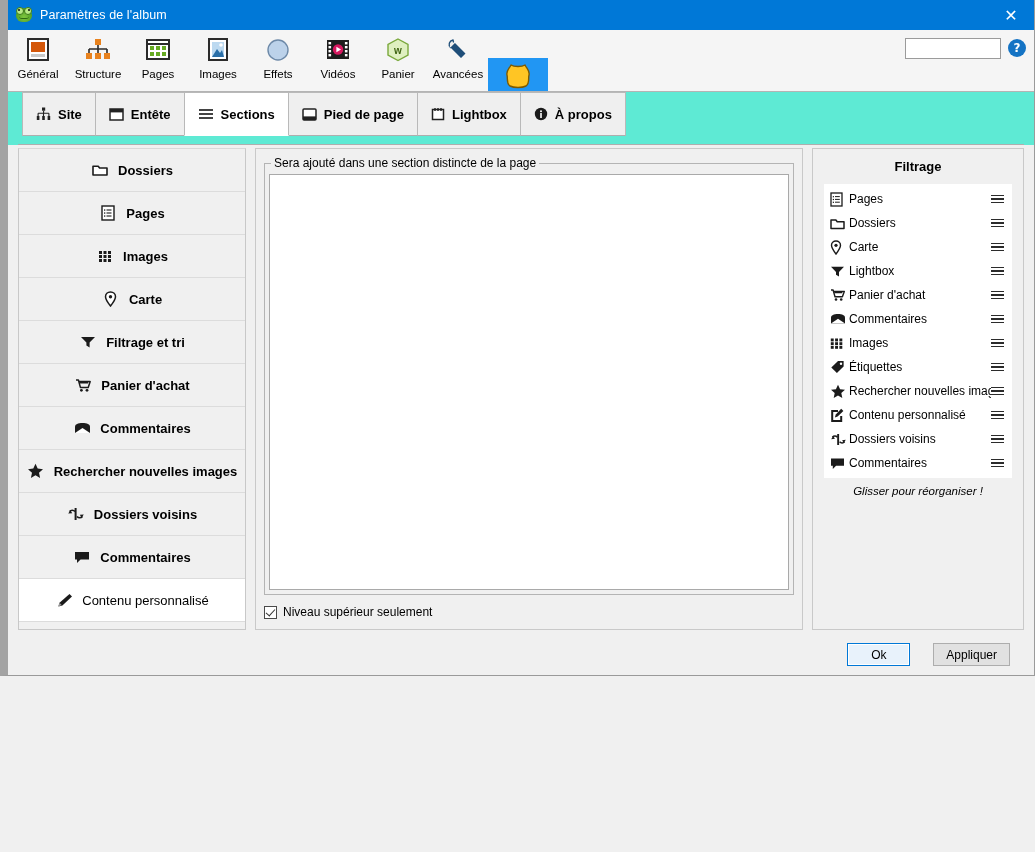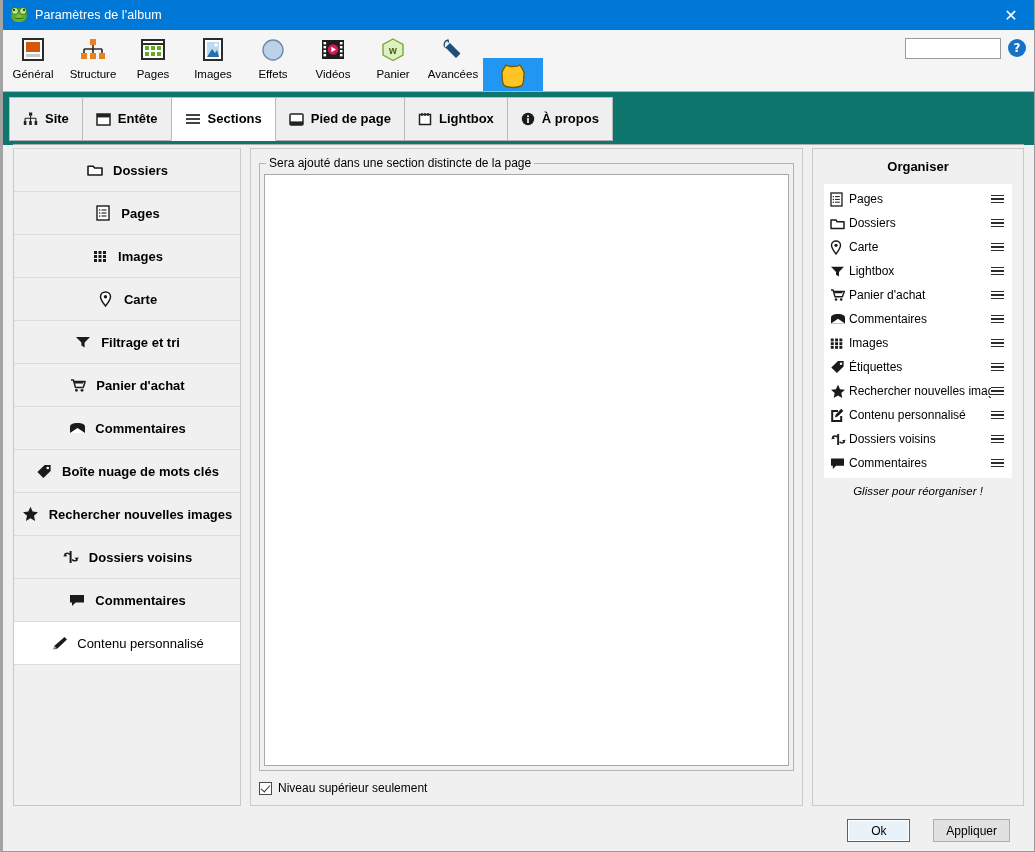--- a/index.html
+++ b/index.html
@@ -7,23 +7,23 @@
     margin: 0; padding: 0;
     width: 1035px; height: 852px;
     font-family: "Liberation Sans", sans-serif;
     font-size: 12px;
     color: #000;
     background: #f0f0f0;
     overflow: hidden;
   }
   #app {
     position: relative;
-    width: 1035px; height: 852px;
+    width: 1035px; height: 676px;
     background: #f0f0f0;
-    border-left: 3px solid #a3a3a3;
+    border-left: 8px solid #a3a3a3;
     border-right: 1px solid #9a9a9a;
     border-bottom: 1px solid #9a9a9a;
   }
 
   
   .titlebar {
     height: 30px;
     background: #0078d7;
     display: flex;
     align-items: center;
@@ -134,24 +134,24 @@
     color: #fff;
     font-size: 12px; font-weight: bold;
     display: flex; align-items: center; justify-content: center;
     cursor: default;
     font-family: "DejaVu Sans", sans-serif;
   }
 
   
   .tabstrip {
     height: 53px;
-    background: #0f766e;
+    background: #5eead4;
     display: flex;
-    align-items: center;
-    padding-left: 6px;
+    align-items: flex-start;
+    padding-left: 14px;
     position: relative;
   }
   .tabstrip:after {
     content: "";
     position: absolute;
     left: 10px; right: 10px; bottom: 0;
     height: 1px; background: #aeaeae;
   }
   .tab {
     height: 44px;
@@ -609,29 +609,20 @@
         <div class="side-item">
           <span class="side-ico">
             <svg width="17" height="13" viewBox="0 0 17 13">
               <path d="M1 11 V5 C1 2 4 1 8.5 1 C13 1 16 2 16 5 V11 Z" fill="#1b1b1b"></path>
               <path d="M1 11 L8.5 6 L16 11 Z" fill="#fff"></path>
             </svg>
           </span>
           <span>Commentaires</span>
         </div>
 
-        <div class="side-item">
-          <span class="side-ico">
-            <svg width="16" height="15" viewBox="0 0 16 15">
-              <path d="M8.6 1 H14.6 V7 L7.4 14 L1.4 8 Z" fill="#1b1b1b"></path>
-              <circle cx="11.8" cy="4" r="1.3" fill="#fff"></circle>
-            </svg>
-          </span>
-          <span>Boîte nuage de mots clés</span>
-        </div>
 
         <div class="side-item">
           <span class="side-ico">
             <svg width="17" height="16" viewBox="0 0 17 16">
               <path d="M8.5 0.8 L10.7 5.6 L16 6.2 L12 9.7 L13.1 15 L8.5 12.3 L3.9 15 L5 9.7 L1 6.2 L6.3 5.6 Z" fill="#1b1b1b"></path>
             </svg>
           </span>
           <span>Rechercher nouvelles images</span>
         </div>
 
@@ -673,21 +664,21 @@
           <legend>Sera ajouté dans une section distincte de la page</legend>
           <div class="editor" contenteditable="true" style=""></div>
         </fieldset>
         <div class="checkrow">
           <span class="cbox checked"></span>
           <span>Niveau supérieur seulement</span>
         </div>
       </div>
 
       <div class="organiser">
-        <div class="org-title">Organiser</div>
+        <div class="org-title">Filtrage</div>
         <div class="org-list">
 
           <div class="org-row">
             <span class="org-ico">
               <svg width="13" height="15" viewBox="0 0 13 15">
                 <rect x="1" y="1" width="11" height="13" fill="#fff" stroke="#1b1b1b" stroke-width="1.3"></rect>
                 <g stroke="#1b1b1b" stroke-width="1">
                     <path d="M5 4.6 H9.8"></path>
                     <path d="M5 7.4 H9.8"></path>
                     <path d="M5 10.2 H9.8"></path>

